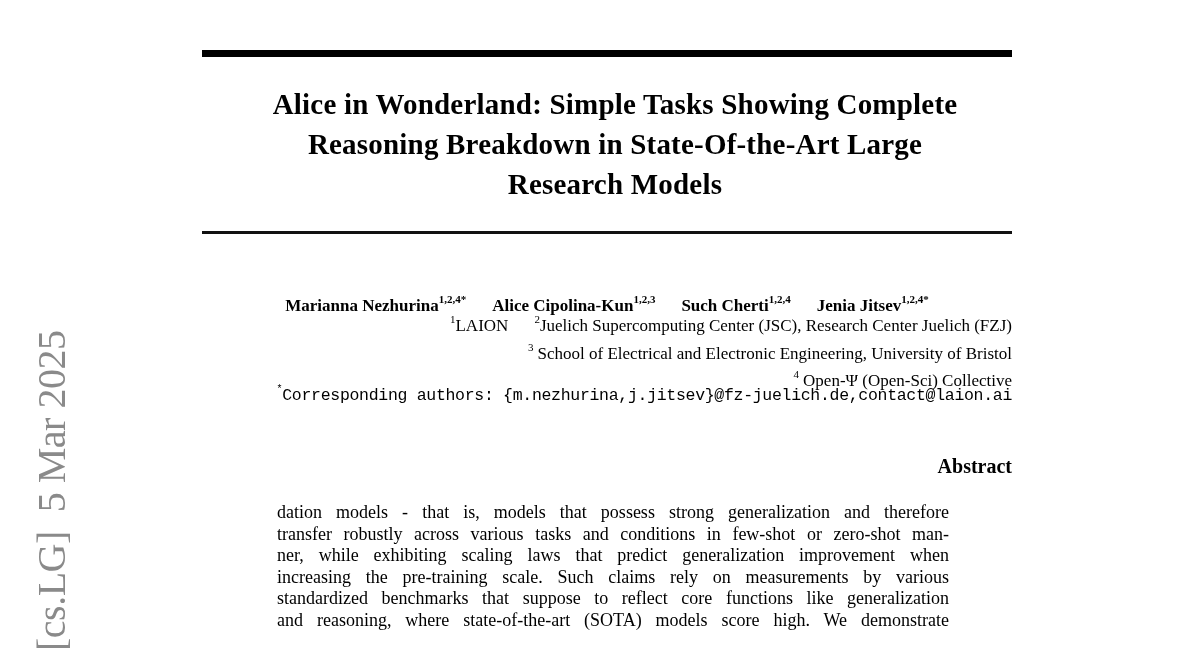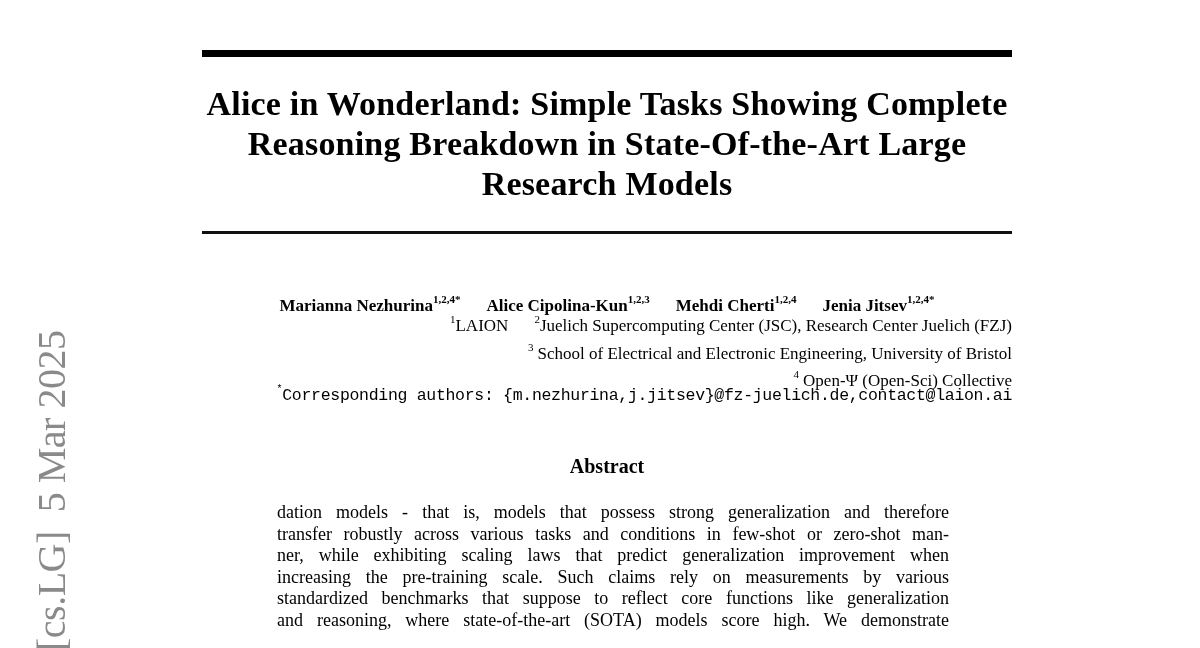--- a/index.html
+++ b/index.html
@@ -25,24 +25,24 @@
     background: #000;
   }
   .rule-thin {
     position: absolute;
     top: 231px; left: 0;
     width: 100%; height: 3px;
     background: #111;
   }
   .title-block {
     position: absolute;
-    top: 84px; left: 0;
+    top: 84px; left: 8px;
     width: 100%;
     text-align: center;
-    font-size: 34px;
+    font-size: 29px;
     font-weight: bold;
     line-height: 40px;
     letter-spacing: 0.2px;
   }
   .authors-row {
     position: absolute;
     top: 288px; left: 0;
     width: 100%;
     text-align: center;
     font-size: 17px;
@@ -77,21 +77,21 @@
     font-size: 16.5px;
     line-height: 20px;
     letter-spacing: -0.3px;
     white-space: nowrap;
   }
   .corresponding sup { font-size: 10px; position: relative; top: -1px; }
   .abstract-heading {
     position: absolute;
     top: 455px; left: 0;
     width: 100%;
-    text-align: center;
+    text-align: right;
     font-size: 20px;
     font-weight: bold;
   }
   .abstract-body {
     position: absolute;
     top: 502px; left: 75px;
     width: 672px;
     font-size: 18px;
     line-height: 21.5px;
   }
@@ -125,21 +125,21 @@
 
     <div class="title-block">
       <div>Alice in Wonderland: Simple Tasks Showing Complete</div>
       <div>Reasoning Breakdown in State-Of-the-Art Large</div>
       <div>Research Models</div>
     </div>
 
     <div class="rule-thin"></div>
 
     <div class="authors-row">
-      <span class="author"><span>Marianna Nezhurina</span><sup>1,2,4*</sup></span><span class="author"><span>Alice Cipolina-Kun</span><sup>1,2,3</sup></span><span class="author"><span>Mehdi Cherti</span><sup>1,2,4</sup></span><span class="author"><span>Jenia Jitsev</span><sup>1,2,4*</sup></span>
+      <span class="author"><span>Marianna Nezhurina</span><sup>1,2,4*</sup></span><span class="author"><span>Alice Cipolina-Kun</span><sup>1,2,3</sup></span><span class="author"><span>Such Cherti</span><sup>1,2,4</sup></span><span class="author"><span>Jenia Jitsev</span><sup>1,2,4*</sup></span>
     </div>
 
     <div class="affils">
       <div class="affil">
         <span><sup>1</sup><span>LAION</span></span><span class="affil-seg-2"><sup>2</sup><span>Juelich Supercomputing Center (JSC), Research Center Juelich (FZJ)</span></span>
       </div>
       <div class="affil affil-spaced">
         <sup>3</sup><span>School of Electrical and Electronic Engineering, University of Bristol</span>
       </div>
       <div class="affil affil-spaced">

